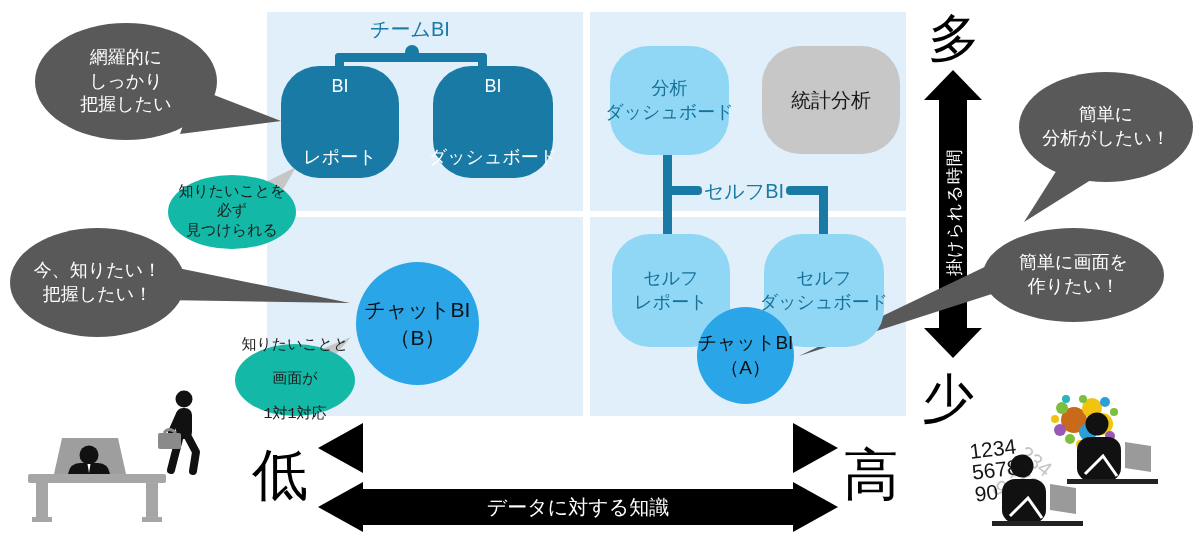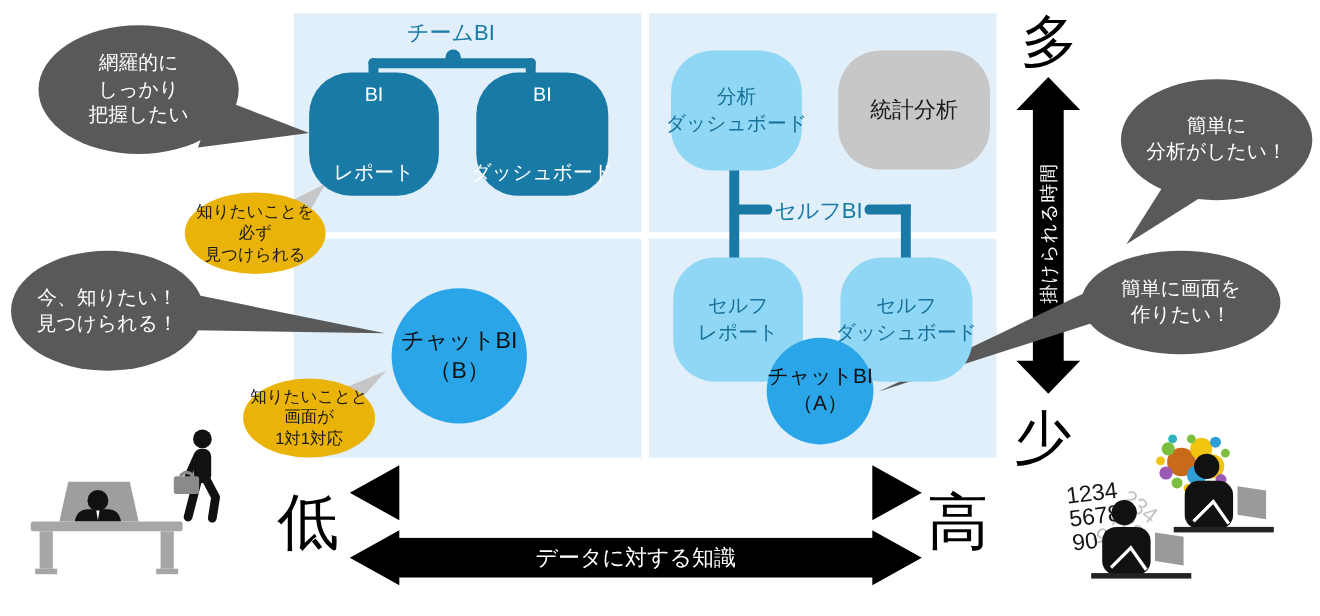--- a/index.html
+++ b/index.html
@@ -18,21 +18,21 @@
   .squircle{border-radius:38px;}
   .round{border-radius:50%;}
   .node-teal{background:#1A7AA6;color:#fff;gap:48px;}
   .node-sky{background:#8FD7F5;color:#17719A;}
   .node-gray{background:#C7C7C7;color:#1a1a1a;font-size:20px;}
   .node-blue{background:#2AA5E8;color:#101010;font-size:19px;}
   
   .bubble{position:absolute;display:flex;flex-direction:column;align-items:center;justify-content:center;
           text-align:center;border-radius:50%;z-index:5;white-space:nowrap;}
   .bubble.dark{background:#595959;color:#fff;font-size:18px;line-height:1.32;}
-  .bubble.light{background:#eab308;color:#1a1a1a;font-size:15px;line-height:1.28;}
+  .bubble.light{background:#14b8a6;color:#1a1a1a;font-size:15px;line-height:1.28;font-family:Liberation Mono, monospace;}
   
   .tri{position:absolute;width:0;height:0;z-index:2;}
   .axis-char{position:absolute;color:#000;z-index:2;line-height:1;}
   .harrow-body{position:absolute;background:#000;color:#fff;display:flex;align-items:center;justify-content:center;
                font-size:20px;z-index:2;white-space:nowrap;}
   .varrow-shaft{position:absolute;background:#000;z-index:2;}
   .varrow-label{position:absolute;color:#fff;font-size:17px;white-space:nowrap;z-index:3;
                 transform:translate(-50%,-50%) rotate(-90deg);letter-spacing:1px;}
   
   #tails{position:absolute;left:0;top:0;z-index:3;pointer-events:none;}
@@ -126,23 +126,23 @@
     <span>しっかり</span>
     <span>把握したい</span>
   </div>
   <div class="bubble light" style="left:168px;top:175px;width:128px;height:74px;">
     <span>知りたいことを</span>
     <span>必ず</span>
     <span>見つけられる</span>
   </div>
   <div class="bubble dark" style="left:10px;top:228px;width:175px;height:109px;">
     <span>今、知りたい！</span>
-    <span>見つけられる！</span>
-  </div>
-  <div class="bubble light" style="left:221px;top:344px;width:120px;height:72px;">
+    <span>把握したい！</span>
+  </div>
+  <div class="bubble light" style="left:235px;top:344px;width:120px;height:72px;gap:15px;">
     <span>知りたいことと</span>
     <span>画面が</span>
     <span>1対1対応</span>
   </div>
   <div class="bubble dark" style="left:1019px;top:72px;width:174px;height:110px;">
     <span>簡単に</span>
     <span>分析がしたい！</span>
   </div>
   <div class="bubble dark" style="left:983px;top:228px;width:181px;height:94px;">
     <span>簡単に画面を</span>

